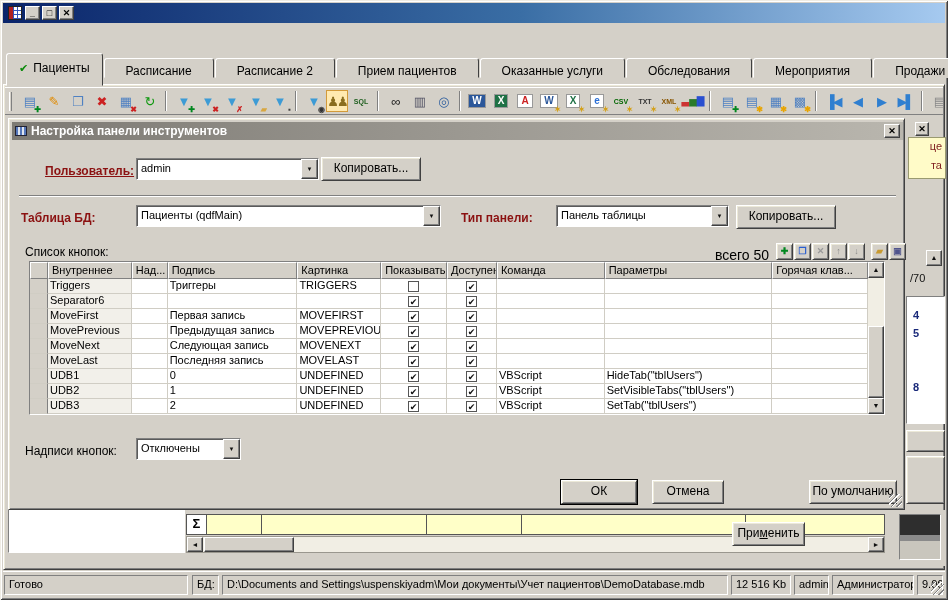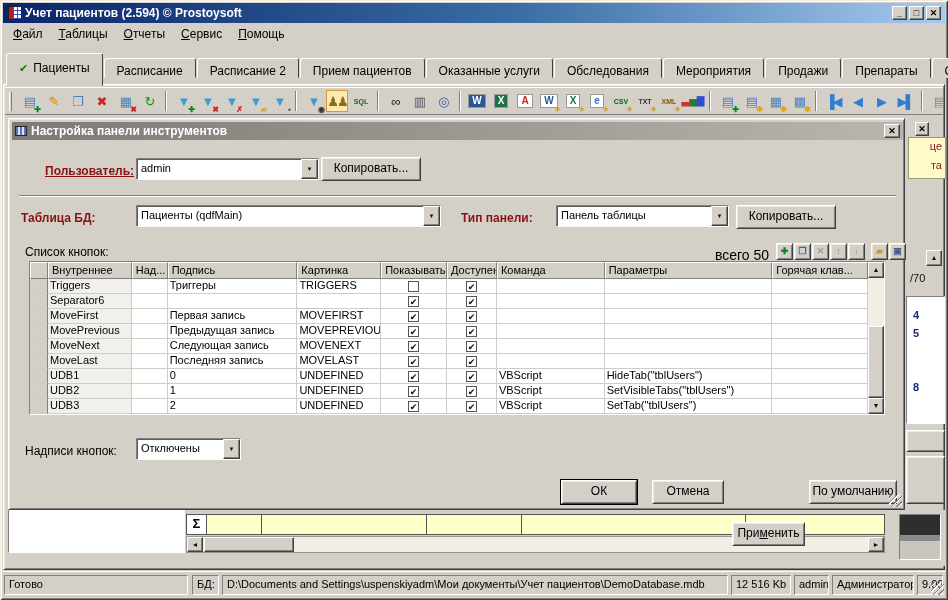--- a/index.html
+++ b/index.html
@@ -19,21 +19,21 @@
   .capbtns{display:flex;gap:2px;margin-right:2px;}
   .capbtn{width:15px;height:14px;font-size:9px;font-weight:bold;line-height:12px;text-align:center;
     border:1px solid;border-color:#fff #404040 #404040 #fff;background:#d4d0c8;box-shadow:inset -1px -1px 0 #808080;}
   
   .menubar{position:absolute;left:3px;top:24px;width:942px;height:20px;display:flex;align-items:center;padding-left:2px;background:#d4d0c8;}
   .menu-item{padding:2px 8px;white-space:nowrap;}
   
   .client{position:absolute;left:3px;top:84px;width:942px;height:486px;background:#d4d0c8;
     border:1px solid;border-color:#fff #404040 #404040 #fff;box-shadow:inset 1px 1px 0 #ece9d8, inset -1px -1px 0 #808080;}
   .tabstrip{position:absolute;left:6px;top:53px;height:33px;z-index:3;white-space:nowrap;}
-  .tab{position:relative;display:inline-block;top:5px;height:20px;line-height:24px;padding:0 12px;
+  .tab{position:relative;display:inline-block;top:5px;height:20px;line-height:24px;padding:0 21px;
     background:#d4d0c8;border:1px solid;border-color:#fff #404040 transparent #fff;border-radius:3px 3px 0 0;margin-right:1px;vertical-align:top;}
   .tab.active{top:0;height:33px;line-height:28px;z-index:4;padding:0 12px;}
   .tab .chk{color:#0a8a0a;font-size:11px;margin-right:5px;}
   
   .toolbar{position:absolute;left:5px;top:87px;width:938px;height:28px;z-index:2;display:flex;align-items:center;
     padding-left:12px;overflow:hidden;background:#d4d0c8;border-top:1px solid #fff;border-bottom:1px solid #808080;}
   .grip{position:absolute;left:4px;top:4px;width:3px;height:19px;border-left:1px solid #fff;border-right:1px solid #808080;}
   .ticon{width:22px;height:22px;min-width:22px;display:inline-flex;align-items:center;justify-content:center;position:relative;margin:0 1px;}
   .ticon .g{font-size:13px;line-height:1;letter-spacing:-2px;}
   .ticon .g.sm{font-size:7px;font-weight:bold;letter-spacing:0;}
@@ -110,35 +110,27 @@
   .sp{position:absolute;top:3px;height:20px;border:1px solid;border-color:#808080 #fff #fff #808080;
     font-size:11px;line-height:17px;padding:0 4px;overflow:hidden;white-space:nowrap;background:#d4d0c8;}
 </style>
 </head>
 <body>
 
 <div id="screen">
 
   <div class="titlebar">
     <span class="appicon"></span>
-    <span class="wtitle">Учет пациентов (2.594) © Prostoysoft</span>
     <span class="capbtns">
       <span class="capbtn">_</span>
       <span class="capbtn">□</span>
       <span class="capbtn">✕</span>
     </span>
   </div>
 
-  <div class="menubar" id="menubar">
-      <div class="menu-item"><u>Ф</u>айл</div>
-      <div class="menu-item"><u>Т</u>аблицы</div>
-      <div class="menu-item"><u>О</u>тчеты</div>
-      <div class="menu-item"><u>С</u>ервис</div>
-      <div class="menu-item"><u>П</u>омощь</div>
-    </div>
 
   <div class="client"></div>
   <div class="tabstrip" id="tabstrip"><div class="tab active"><span class="chk">✔</span><span>Пациенты</span></div><div class="tab"><span>Расписание</span></div><div class="tab"><span>Расписание 2</span></div><div class="tab"><span>Прием пациентов</span></div><div class="tab"><span>Оказанные услуги</span></div><div class="tab"><span>Обследования</span></div><div class="tab"><span>Мероприятия</span></div><div class="tab"><span>Продажи</span></div><div class="tab"><span>Препараты</span></div><div class="tab"><span>Сотрудники</span></div></div>
 
   <div class="toolbar" id="toolbar">
     <span class="grip"></span>
   <span class="ticon">
         <span class="g" style="color: rgb(79, 129, 194);">▤</span>
         <span class="badge" style="color: rgb(0, 135, 31);">✚</span>
       </span>

